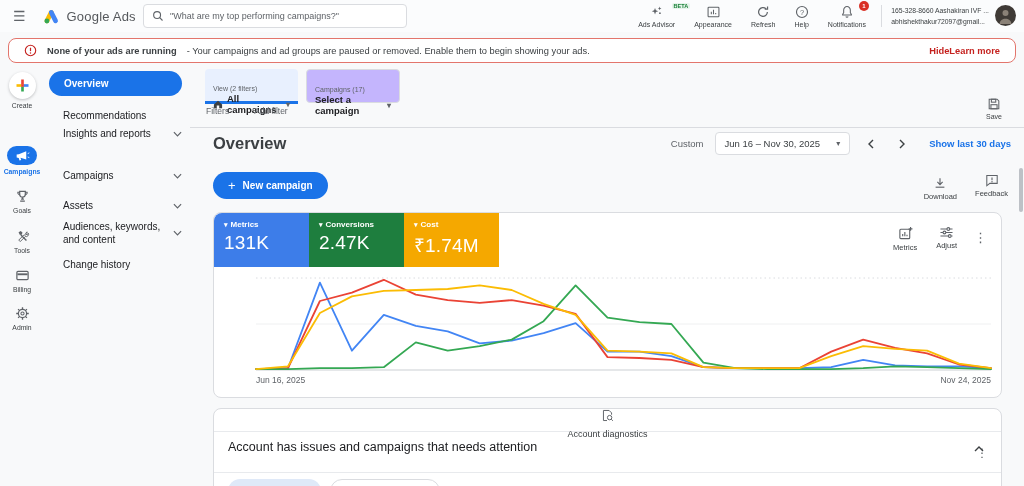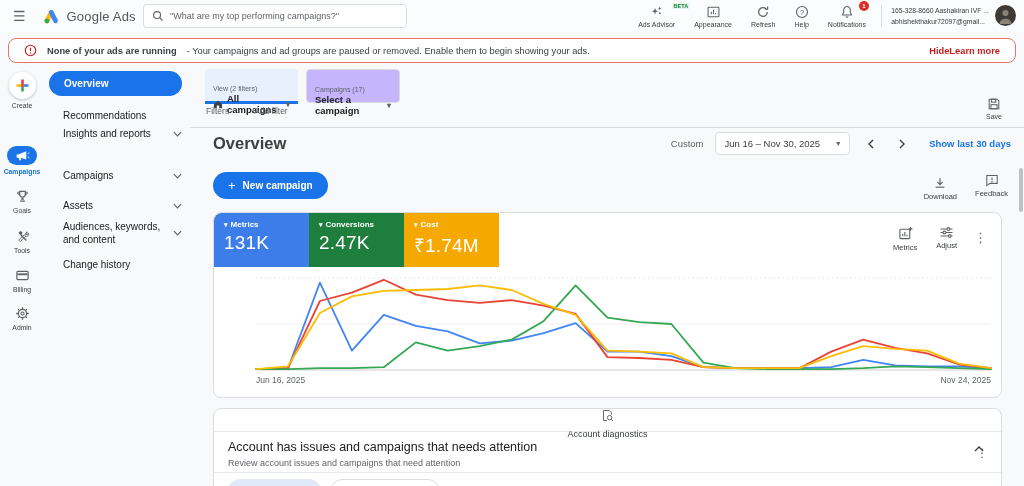--- a/index.html
+++ b/index.html
@@ -452,21 +452,20 @@
             <path d="M13 7V4.8l-3-3H3v12.4h4.4"></path>
             <circle cx="10.6" cy="10.6" r="2.7"></circle>
             <path d="M12.6 12.6l2 1.9"></path>
           </svg>
       </span>
       <span>Account diagnostics</span>
       <span class="kebab2">⋮</span>
     </div>
     <div class="diag-body">
       <div class="diag-title">Account has issues and campaigns that needs attention</div>
-      <div class="diag-sub">Review account issues and campaigns that need attention</div>
       <span class="diag-collapse">
         <svg width="10" height="6" viewBox="0 0 10 6" fill="none" stroke="#3c4043" stroke-width="1.4">
             <path d="M1 5l4-4 4 4"></path>
           </svg>
       </span>
     </div>
     <div class="diag-chips">
       <span class="dchip sel"></span>
       <span class="dchip out"></span>
     </div>

